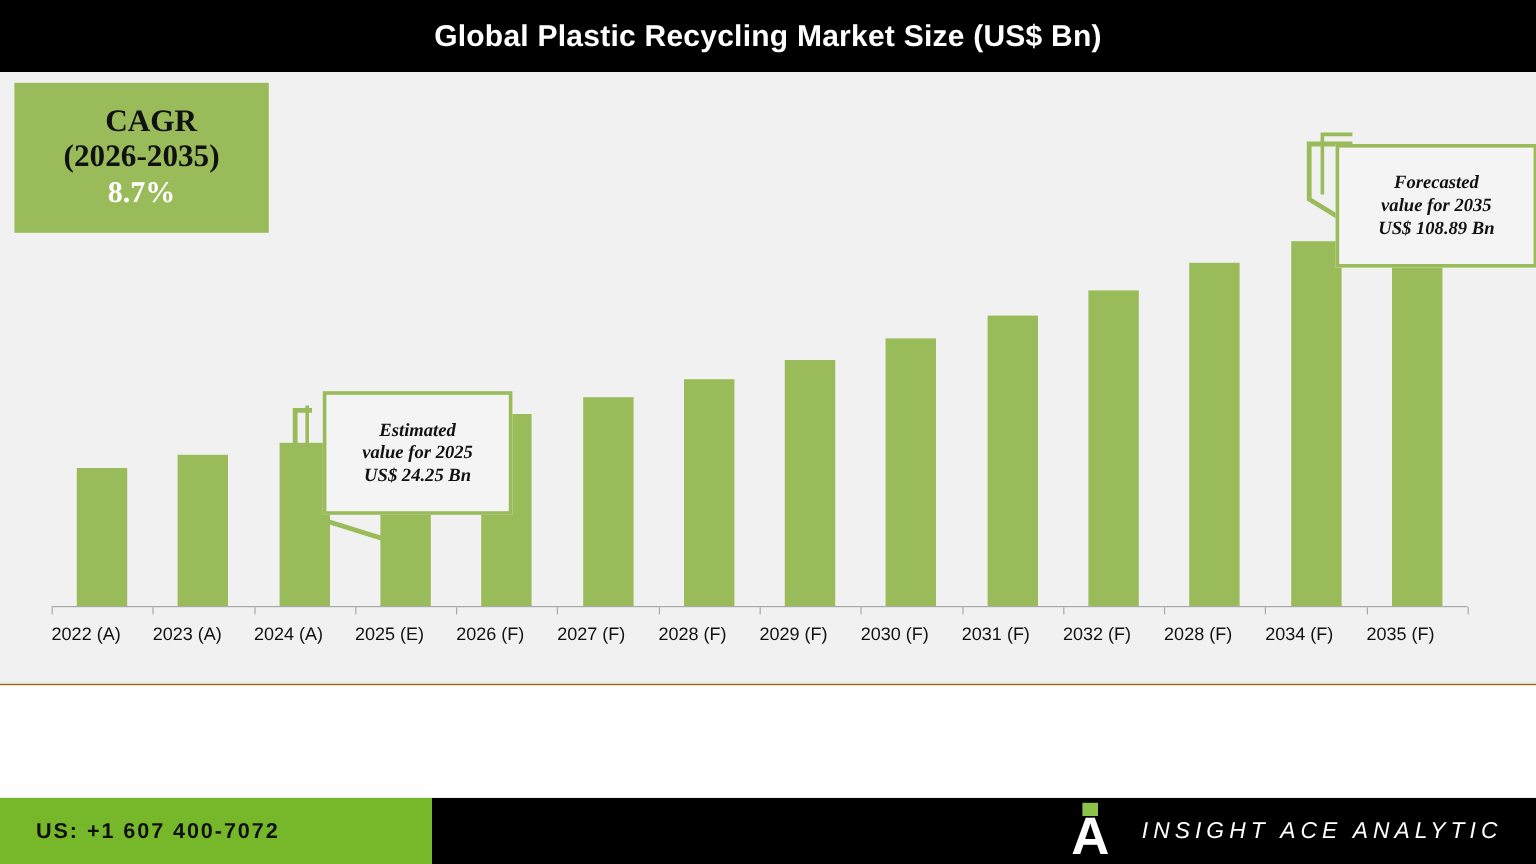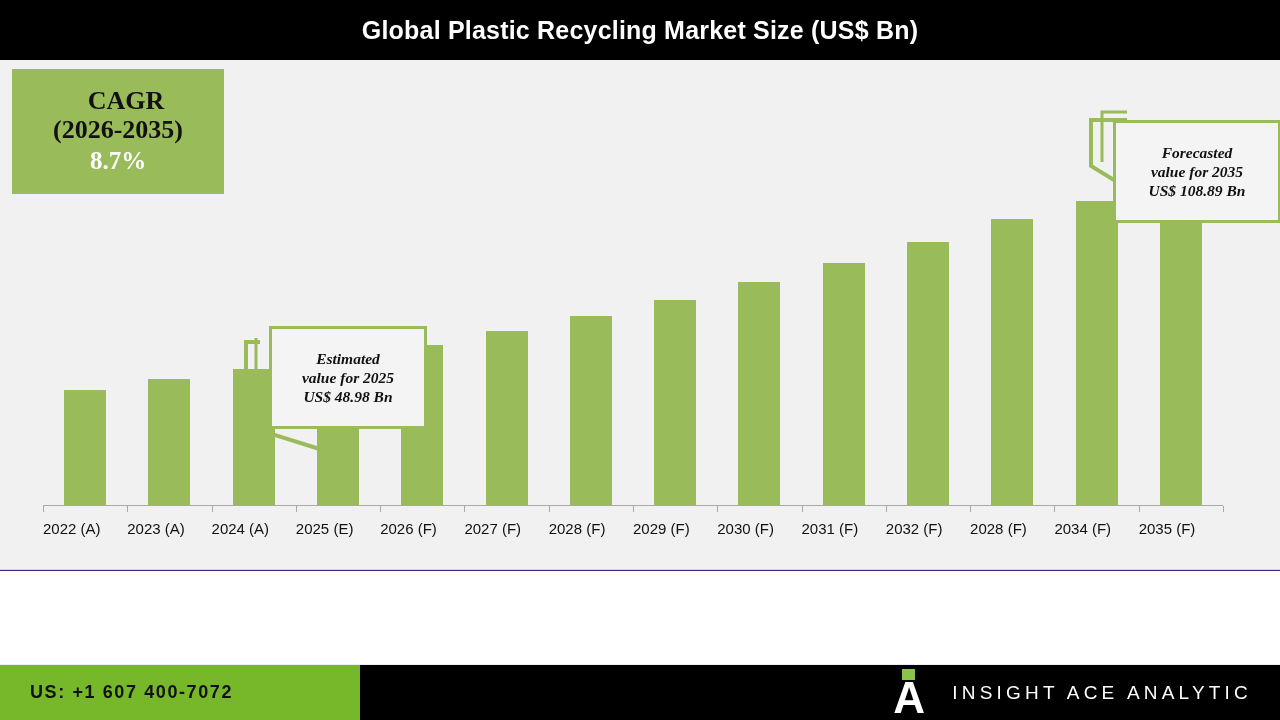--- a/index.html
+++ b/index.html
@@ -2,21 +2,21 @@
 <html><head>
 <meta charset="utf-8">
 <style>
   * { box-sizing: border-box; margin: 0; padding: 0; }
   html, body {
     width: 1280px; height: 720px;
     background: #ffffff;
     font-family: "Liberation Sans", sans-serif;
     overflow: hidden;
   }
-  #page { position: relative; width: 1280px; height: 720px; background:#4c1d95; }
+  #page { position: relative; width: 1280px; height: 720px; background:#a16207; }
 
   
   .titlebar {
     position:absolute; left:0; top:0; width:1280px; height:60px;
     background:#000000; display:flex; align-items:center; justify-content:center;
   }
   .titlebar .title {
     color:#ffffff; font-size:25px; font-weight:bold;
     font-family:"Liberation Sans", sans-serif; letter-spacing:0.2px;
   }
@@ -93,20 +93,21 @@
   .brand-mark { position:relative; width:42px; height:48px; margin-right:22px; }
   .brand-mark .sq { position:absolute; left:14px; top:0; width:13px; height:11px; background:#8bc34a; }
   .brand-mark .aglyph {
     position:absolute; left:0; top:12px; width:42px; height:36px;
     color:#ffffff; font-size:44px; font-weight:bold; line-height:33px;
     font-family:"Liberation Sans", sans-serif; text-align:center;
   }
   .brand-text {
     font-size:19px; color:#ffffff; letter-spacing:4.2px;
     font-family:"Liberation Sans", sans-serif;
+    font-style:italic;
   }
 </style>
 </head>
 <body>
 
 <div id="page">
 
   <div class="titlebar">
     <div class="title">Global Plastic Recycling Market Size (US$ Bn)</div>
   </div>
@@ -181,21 +182,21 @@
     <div class="leader" style="left:1082px; top:2px;">
       <svg width="120" height="155" viewBox="0 0 120 155">
         <polyline points="45,58 9,58 9,104 84,150" fill="none" stroke="#9abb59" stroke-width="4"></polyline>
         <polyline points="45,50 20,50 20,100" fill="none" stroke="#9abb59" stroke-width="3"></polyline>
       </svg>
     </div>
 
     <div class="callout callout-2025">
       <div class="cl">Estimated</div>
       <div class="cl">value for 2025</div>
-      <div class="cl">US$ 48.98 Bn</div>
+      <div class="cl">US$ 24.25 Bn</div>
     </div>
 
     <div class="callout callout-2035">
       <div class="cl">Forecasted</div>
       <div class="cl">value for 2035</div>
       <div class="cl">US$ 108.89 Bn</div>
     </div>
   </div>
 
   <div class="logostrip">

